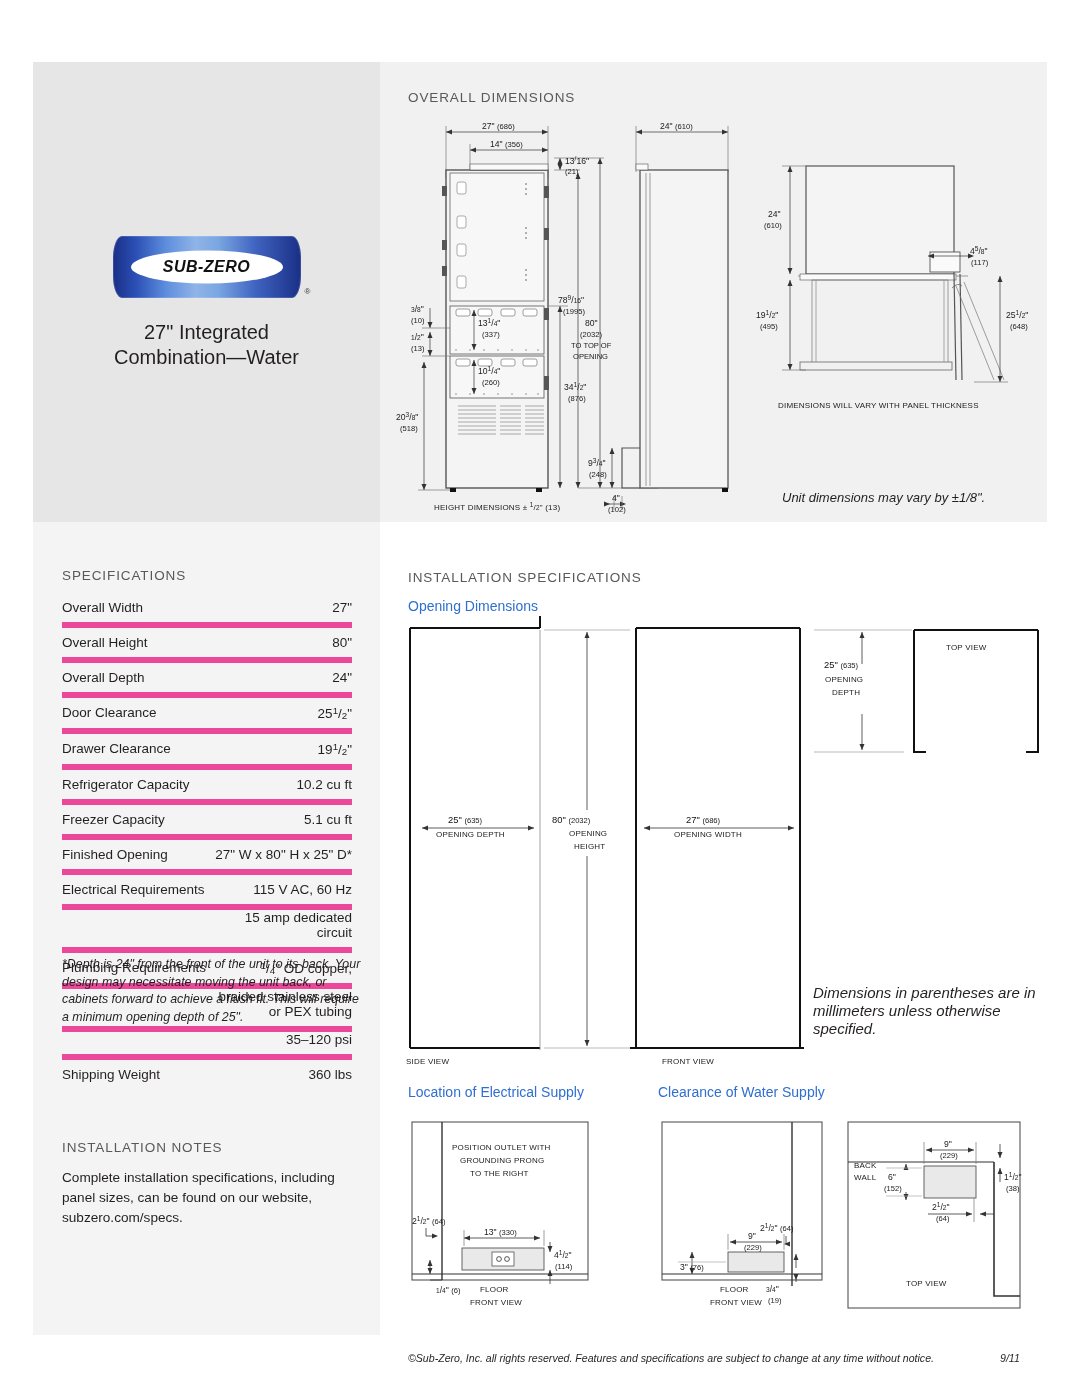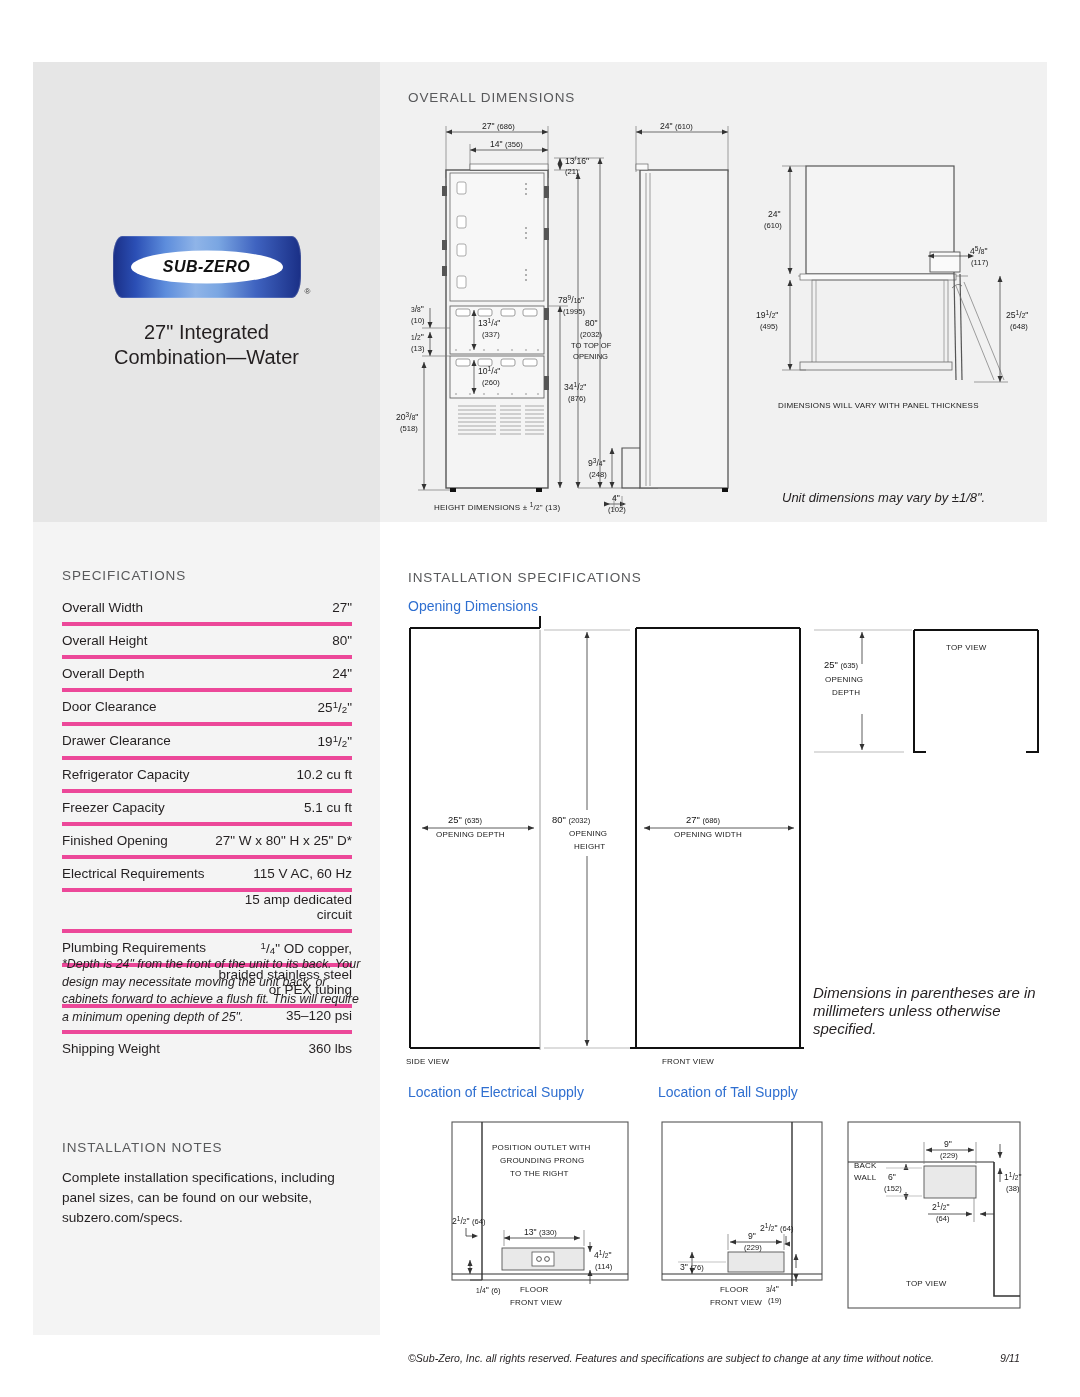--- a/index.html
+++ b/index.html
@@ -59,21 +59,21 @@
   .sec-head {
     font-size:13.5px; letter-spacing:.9px; color:#58595b;
   }
   .sub-head-blue {
     font-size:14px; color:#2f6fd0;
   }
 
   
   .spec-block { position:absolute; left:62px; top:568px; width:290px; }
   .spec-table { width:100%; border-collapse:collapse; font-size:13.5px; }
-  .spec-table tr { border-top:4px solid #ec4899; }
+  .spec-table tr { border-top:6px solid #ec4899; }
   .spec-table tr:first-child { border-top:none; }
   .spec-table td { padding:7px 0 7px 0; vertical-align:top; }
   .spec-table td.lbl { text-align:left; white-space:nowrap; }
   .spec-table td.val { text-align:right; }
   .spec-table tr.cont td { padding-top:0; border-top:none; }
   sup.frac { font-size:.72em; vertical-align:.42em; }
   sub.frac { font-size:.72em; vertical-align:-.05em; }
   .footnote {
     position:absolute; left:62px; top:956px; width:300px;
     font-size:12.4px; line-height:17.5px; font-style:italic; color:#231f20;
@@ -558,21 +558,21 @@
         <text class="lbl-cap" x="542" y="30">TOP VIEW</text>
         <text class="lbl-cap" x="2" y="444">SIDE VIEW</text>
         <text class="lbl-cap" x="258" y="444">FRONT VIEW</text>
       </g>
     </svg>
   </div>
 
   <div class="note-mm">Dimensions in parentheses are in millimeters unless otherwise specified.</div>
 
   <div class="sub-head-blue h-elec">Location of Electrical Supply</div>
-  <div class="draw" style="left:408px; top:1118px;margin-left:40px;">
+  <div class="draw" style="left:408px; top:1118px;">
     <svg width="200" height="190" viewBox="0 0 200 190">
       <g fill="none" stroke="#333">
         <rect x="4" y="4" width="176" height="158" stroke="#555" stroke-width="1.1" fill="#fff"></rect>
         <line x1="34" y1="4" x2="34" y2="162" stroke="#333" stroke-width="1.4"></line>
         <line x1="4" y1="156" x2="180" y2="156" stroke="#333" stroke-width="1.2"></line>
         <rect x="54" y="130" width="82" height="22" fill="#e9e9e9" stroke="#555" stroke-width="0.9"></rect>
         <rect x="84" y="134" width="22" height="14" fill="#fff" stroke="#555" stroke-width="0.8"></rect>
         <circle cx="91" cy="141" r="2.4" fill="none" stroke="#333" stroke-width="0.8"></circle>
         <circle cx="99" cy="141" r="2.4" fill="none" stroke="#333" stroke-width="0.8"></circle>
 
@@ -603,21 +603,21 @@
         <text class="dimtxt" x="76" y="117">13" <tspan class="dimtxt-s">(330)</tspan></text>
         <text class="dimtxt" x="146" y="140">4<tspan baseline-shift="super" font-size="6.6">1</tspan>/<tspan font-size="6.6">2</tspan>"</text>
         <text class="dimtxt-s" x="147" y="151">(114)</text>
         <text class="dimtxt" x="28" y="175"><tspan font-size="6.6">1</tspan>/<tspan font-size="6.6">4</tspan>" <tspan class="dimtxt-s">(6)</tspan></text>
         <text class="lbl-cap" x="72" y="174">FLOOR</text>
         <text class="lbl-cap" x="62" y="187">FRONT VIEW</text>
       </g>
     </svg>
   </div>
 
-  <div class="sub-head-blue h-water">Location of Tall Supply</div>
+  <div class="sub-head-blue h-water">Clearance of Water Supply</div>
   <div class="draw" style="left:658px; top:1118px;">
     <svg width="180" height="190" viewBox="0 0 180 190">
       <g fill="none" stroke="#333">
         <rect x="4" y="4" width="160" height="158" stroke="#555" stroke-width="1.1" fill="#fff"></rect>
         <line x1="134" y1="4" x2="134" y2="168" stroke="#333" stroke-width="1.4"></line>
         <line x1="4" y1="156" x2="164" y2="156" stroke="#333" stroke-width="1.2"></line>
         <rect x="70" y="134" width="56" height="20" fill="#e9e9e9" stroke="#555" stroke-width="0.9"></rect>
 
         <line x1="72" y1="124" x2="124" y2="124" stroke="#333" stroke-width="0.8"></line>
         <path d="M72 124 l6 -2.5 v5 z" fill="#333" stroke="none"></path>

